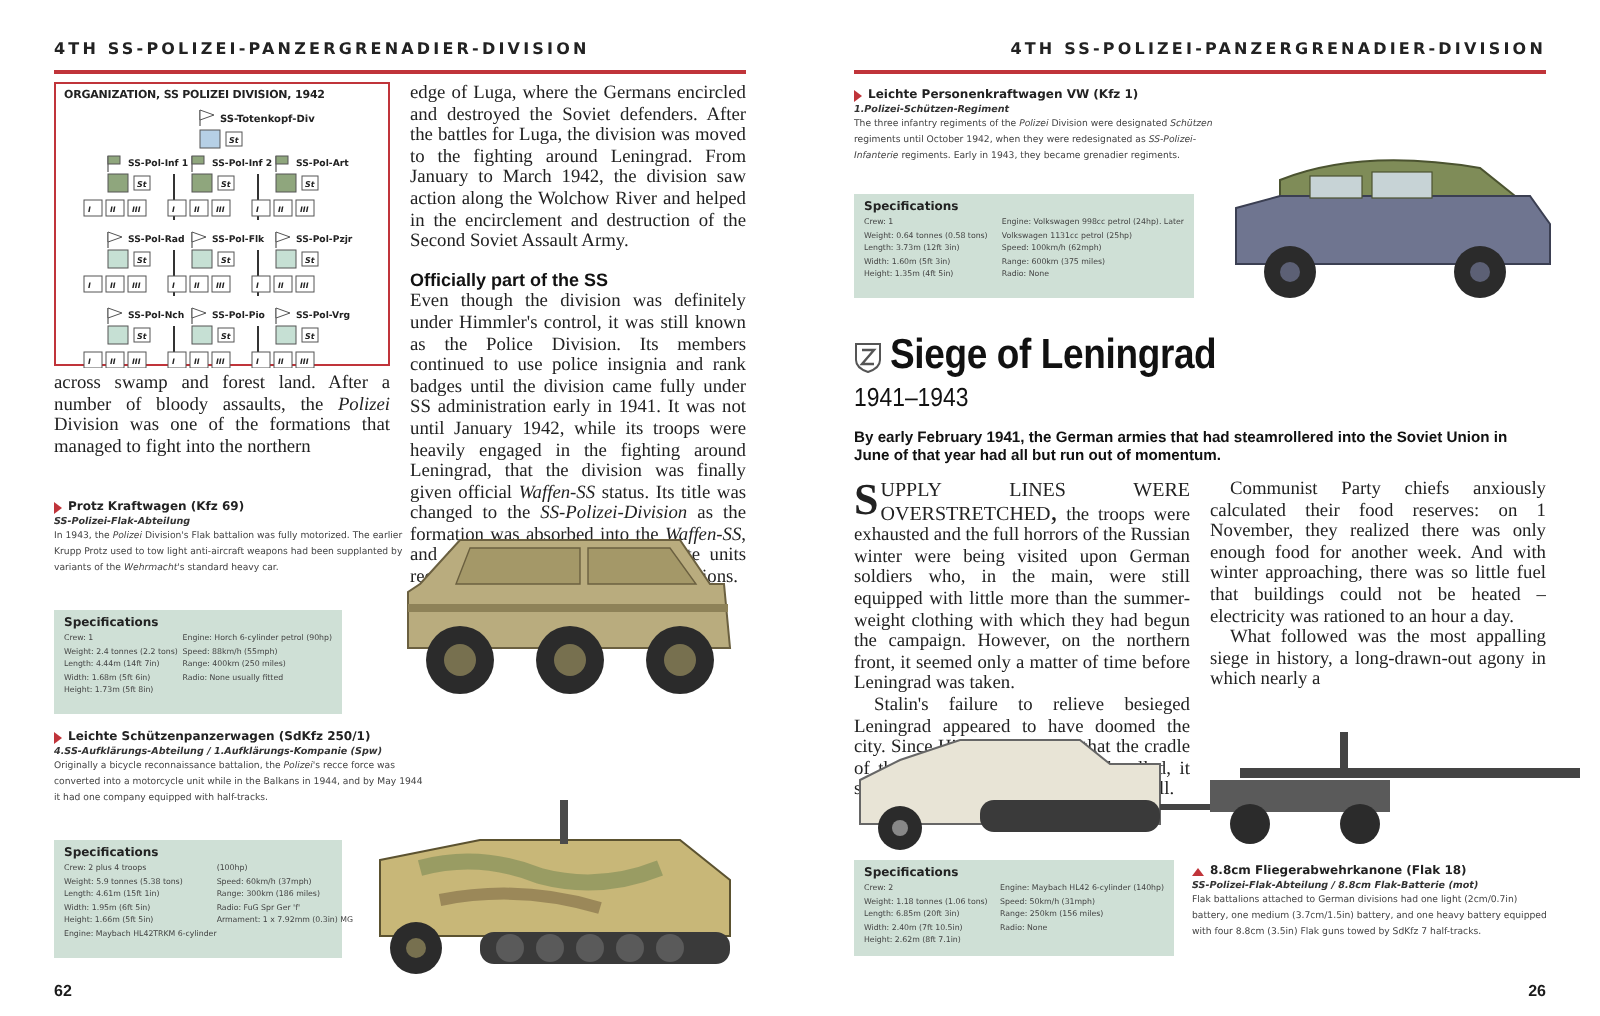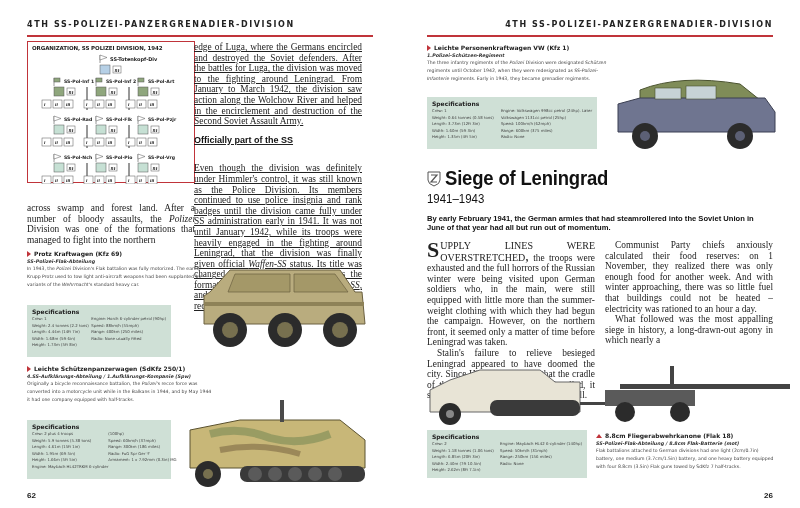--- a/index.html
+++ b/index.html
@@ -22,21 +22,21 @@
   .page.right .folio { right: 27px; }
 
   
   .org-box { position: absolute; left: 27px; top: 41px; width: 168px; height: 142px; border: 1px solid #c0343a; padding: 3px 4px; }
   .org-title { font-family: "DejaVu Sans", sans-serif; font-size: 5.5px; font-weight: bold; color: #222; letter-spacing: -0.1px; }
   .org-svg { position: absolute; left: 0; top: 12px; }
 
   .serif { font-family: "Liberation Serif", serif; font-size: 9.4px; line-height: 10.6px; text-align: justify; color: #222; }
   .col-text { position: absolute; }
 
-  .h-sub { font-family: "Liberation Sans", sans-serif; font-weight: bold; font-size: 9px; margin-top: 8px; margin-bottom: 18px; color: #111; }
+  .h-sub { font-family: "Liberation Sans", sans-serif; font-weight: bold; font-size: 9px; margin-top: 8px; margin-bottom: 1px; color: #111; }
 
   .vehicle-head { position: absolute; font-family: "DejaVu Sans", sans-serif; }
   .vh-title { font-size: 6px; font-weight: bold; color: #222; display: flex; align-items: center; gap: 3px; }
   .tri { width: 0; height: 0; border-top: 3px solid transparent; border-bottom: 3px solid transparent; border-left: 4px solid #c0343a; display: inline-block; }
   .tri-up { width: 0; height: 0; border-left: 3px solid transparent; border-right: 3px solid transparent; border-bottom: 4px solid #c0343a; display: inline-block; }
   .vh-unit { font-size: 4.8px; font-weight: bold; font-style: italic; color: #333; margin-top: 2px; }
   .vh-desc { font-size: 4.6px; line-height: 8px; color: #444; margin-top: 1px; }
 
   .spec { position: absolute; background: #cfe0d6; padding: 3px 5px; font-family: "DejaVu Sans", sans-serif; }
   .spec-title { font-size: 6px; font-weight: bold; color: #222; margin-bottom: 1px; }
@@ -181,25 +181,25 @@
         <line x1="101" y1="109" x2="101" y2="132" stroke="#333" stroke-width="1"></line>
         <rect x="98" y="122" width="9" height="8" fill="#fff" stroke="#555" stroke-width="0.5"></rect>
         <text x="100" y="128" font-size="3.8" font-family="DejaVu Sans, sans-serif" font-weight="bold" fill="#222" font-style="italic">I</text>
         <rect x="109" y="122" width="9" height="8" fill="#fff" stroke="#555" stroke-width="0.5"></rect>
         <text x="111" y="128" font-size="3.8" font-family="DejaVu Sans, sans-serif" font-weight="bold" fill="#222" font-style="italic">II</text>
         <rect x="120" y="122" width="9" height="8" fill="#fff" stroke="#555" stroke-width="0.5"></rect>
         <text x="122" y="128" font-size="3.8" font-family="DejaVu Sans, sans-serif" font-weight="bold" fill="#222" font-style="italic">III</text>
       </svg>
   </div>
 
-  <div class="col-text serif" style="left:27px; top:187px; width:168px;margin-top:16px;">
+  <div class="col-text serif" style="left:27px; top:187px; width:168px;">
     <p>across swamp and forest land. After a number of bloody assaults, the <i>Polizei</i> Division was one of the formations that managed to fight into the northern</p>
   </div>
 
-  <div class="col-text serif" style="left:194px; top:42px; width:168px;text-decoration:underline;">
+  <div class="col-text serif" style="left:205px; top:42px; width:168px;">
     <p>edge of Luga, where the Germans encircled and destroyed the Soviet defenders. After the battles for Luga, the division was moved to the fighting around Leningrad. From January to March 1942, the division saw action along the Wolchow River and helped in the encirclement and destruction of the Second Soviet Assault Army.</p>
     <div class="h-sub">Officially part of the SS</div>
     <p>Even though the division was definitely under Himmler's control, it was still known as the Police Division. Its members continued to use police insignia and rank badges until the division came fully under SS administration early in 1941. It was not until January 1942, while its troops were heavily engaged in the fighting around Leningrad, that the division was finally given official <i>Waffen-SS</i> status. Its title was changed to the <i>SS-Polizei-Division</i> as the formation was absorbed into the <i>Waffen-SS</i>, and all of the division's subordinate units received SS rather than police designations.</p>
   </div>
 
   <div class="vehicle-head" style="left:27px; top:250px; width:180px;">
     <div class="vh-title">
         <span class="tri"></span>
         <span>Protz Kraftwagen (Kfz 69)</span>
       </div>

